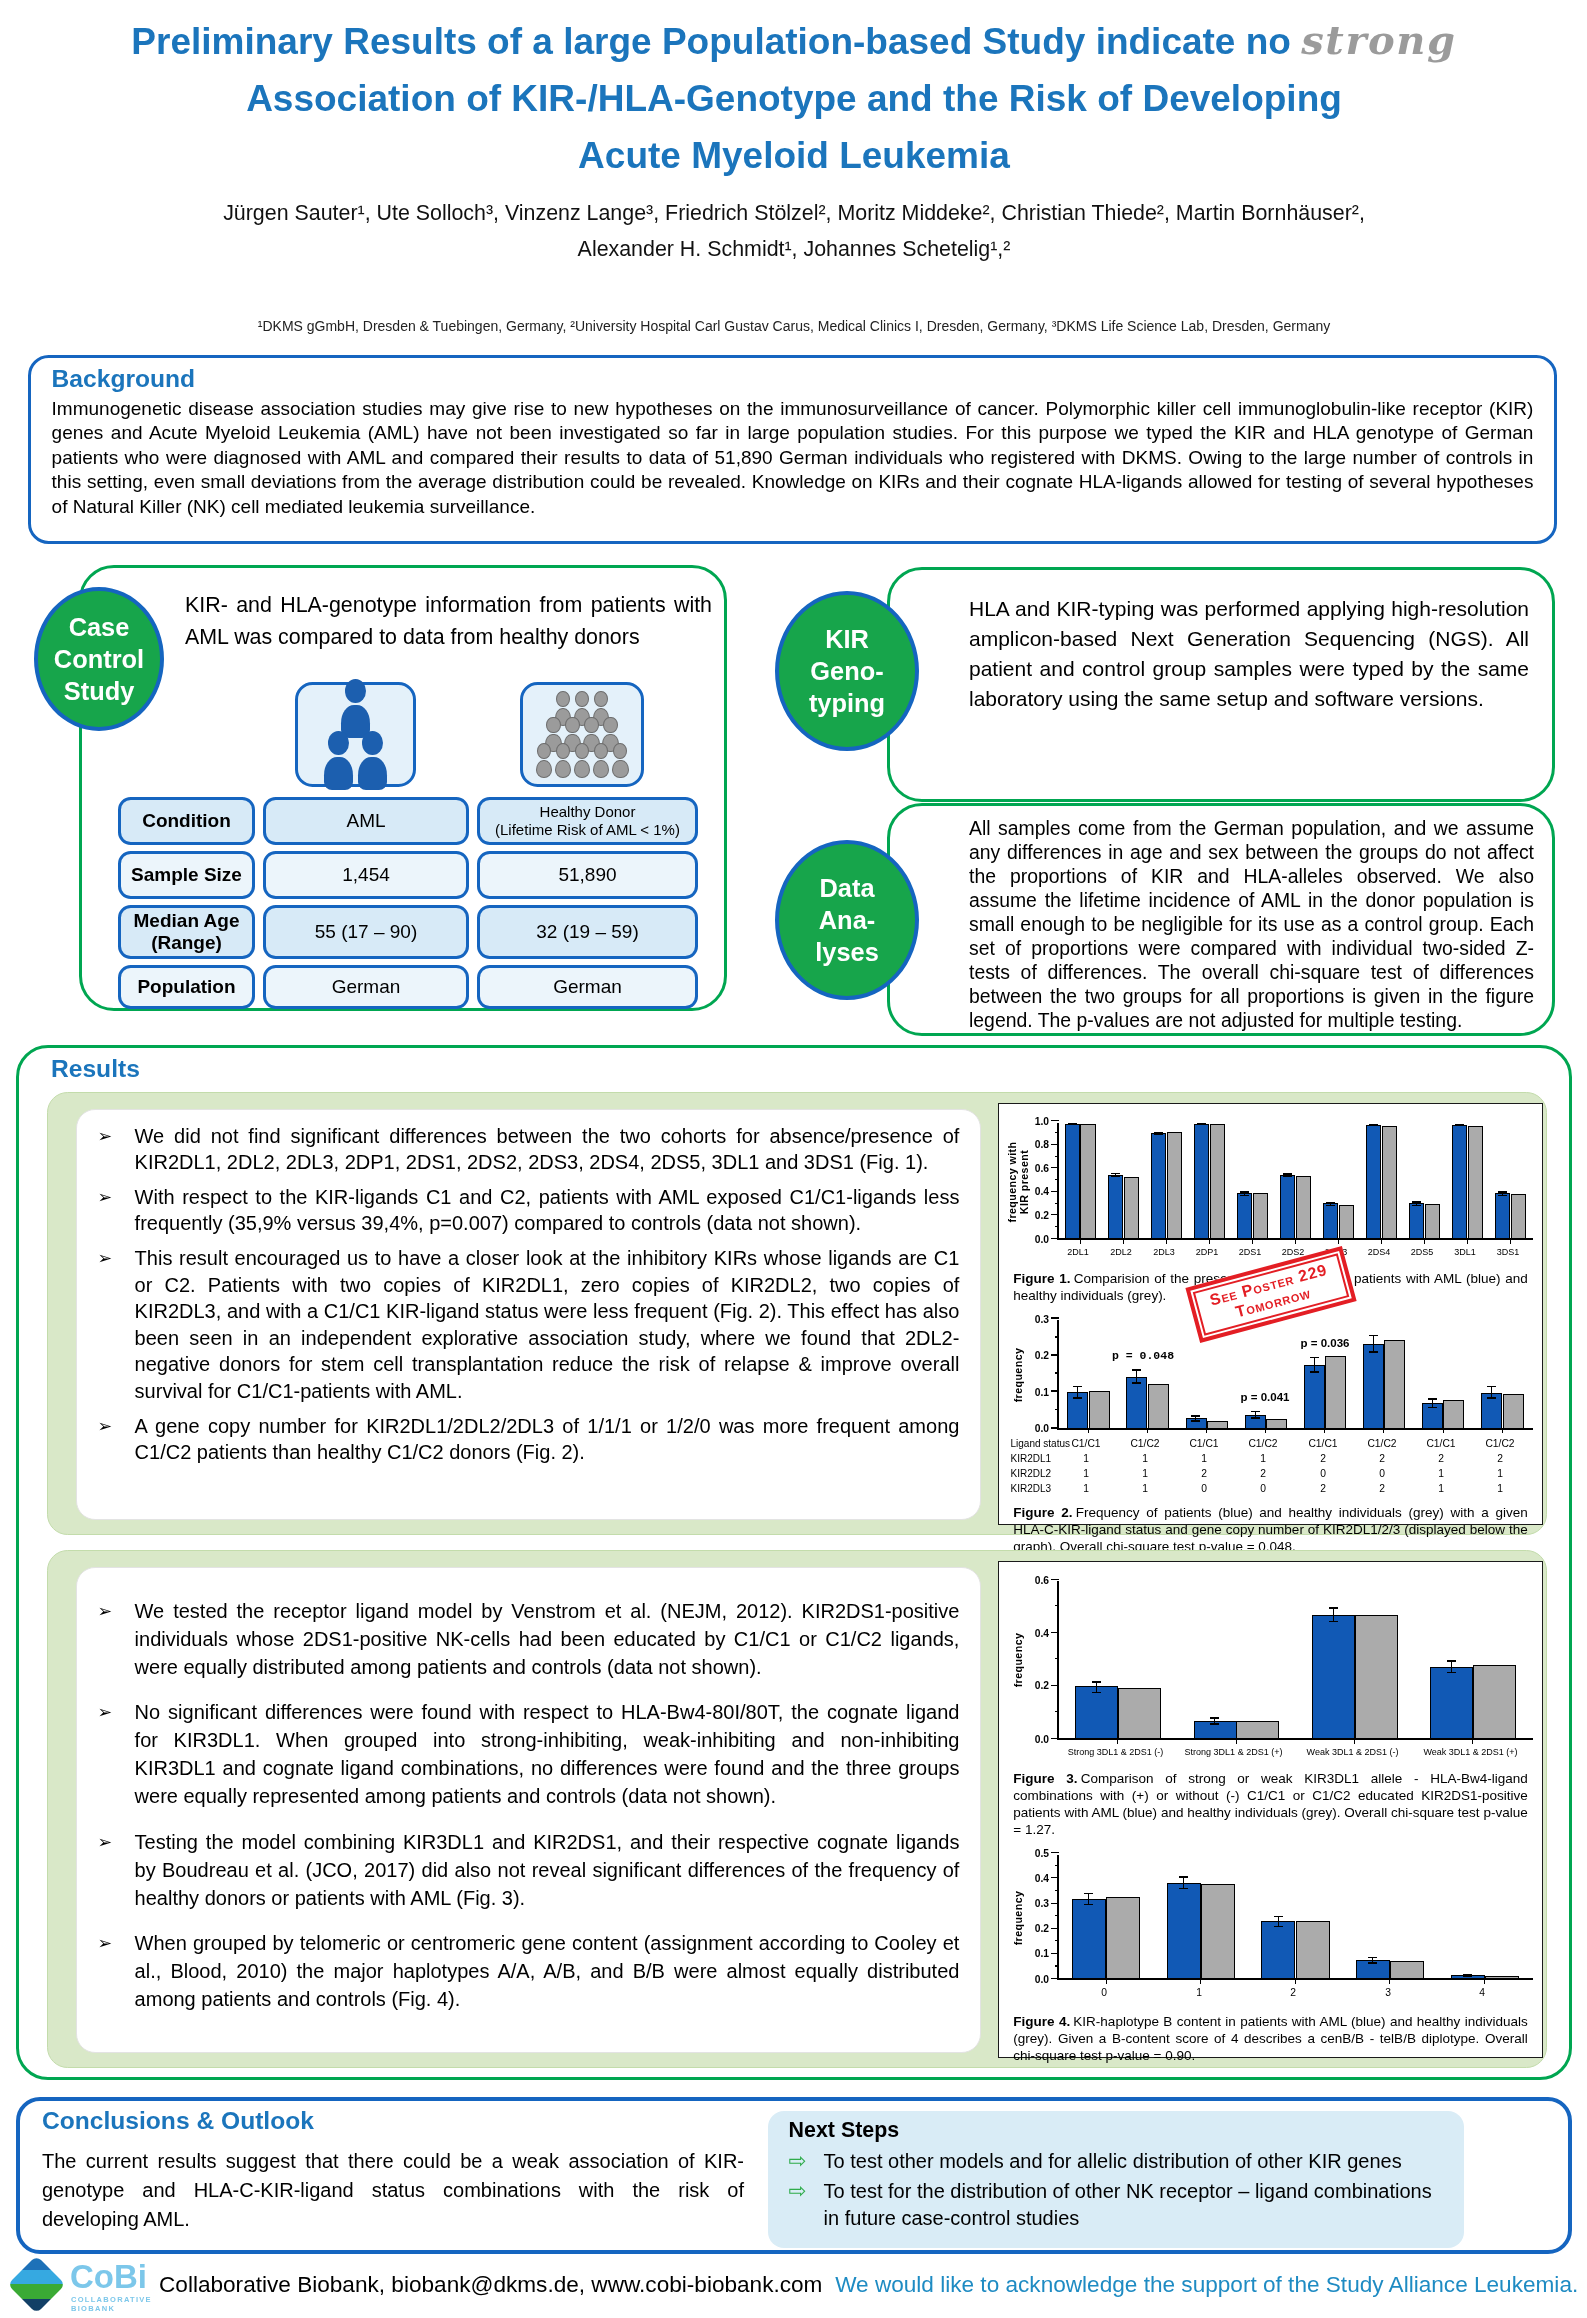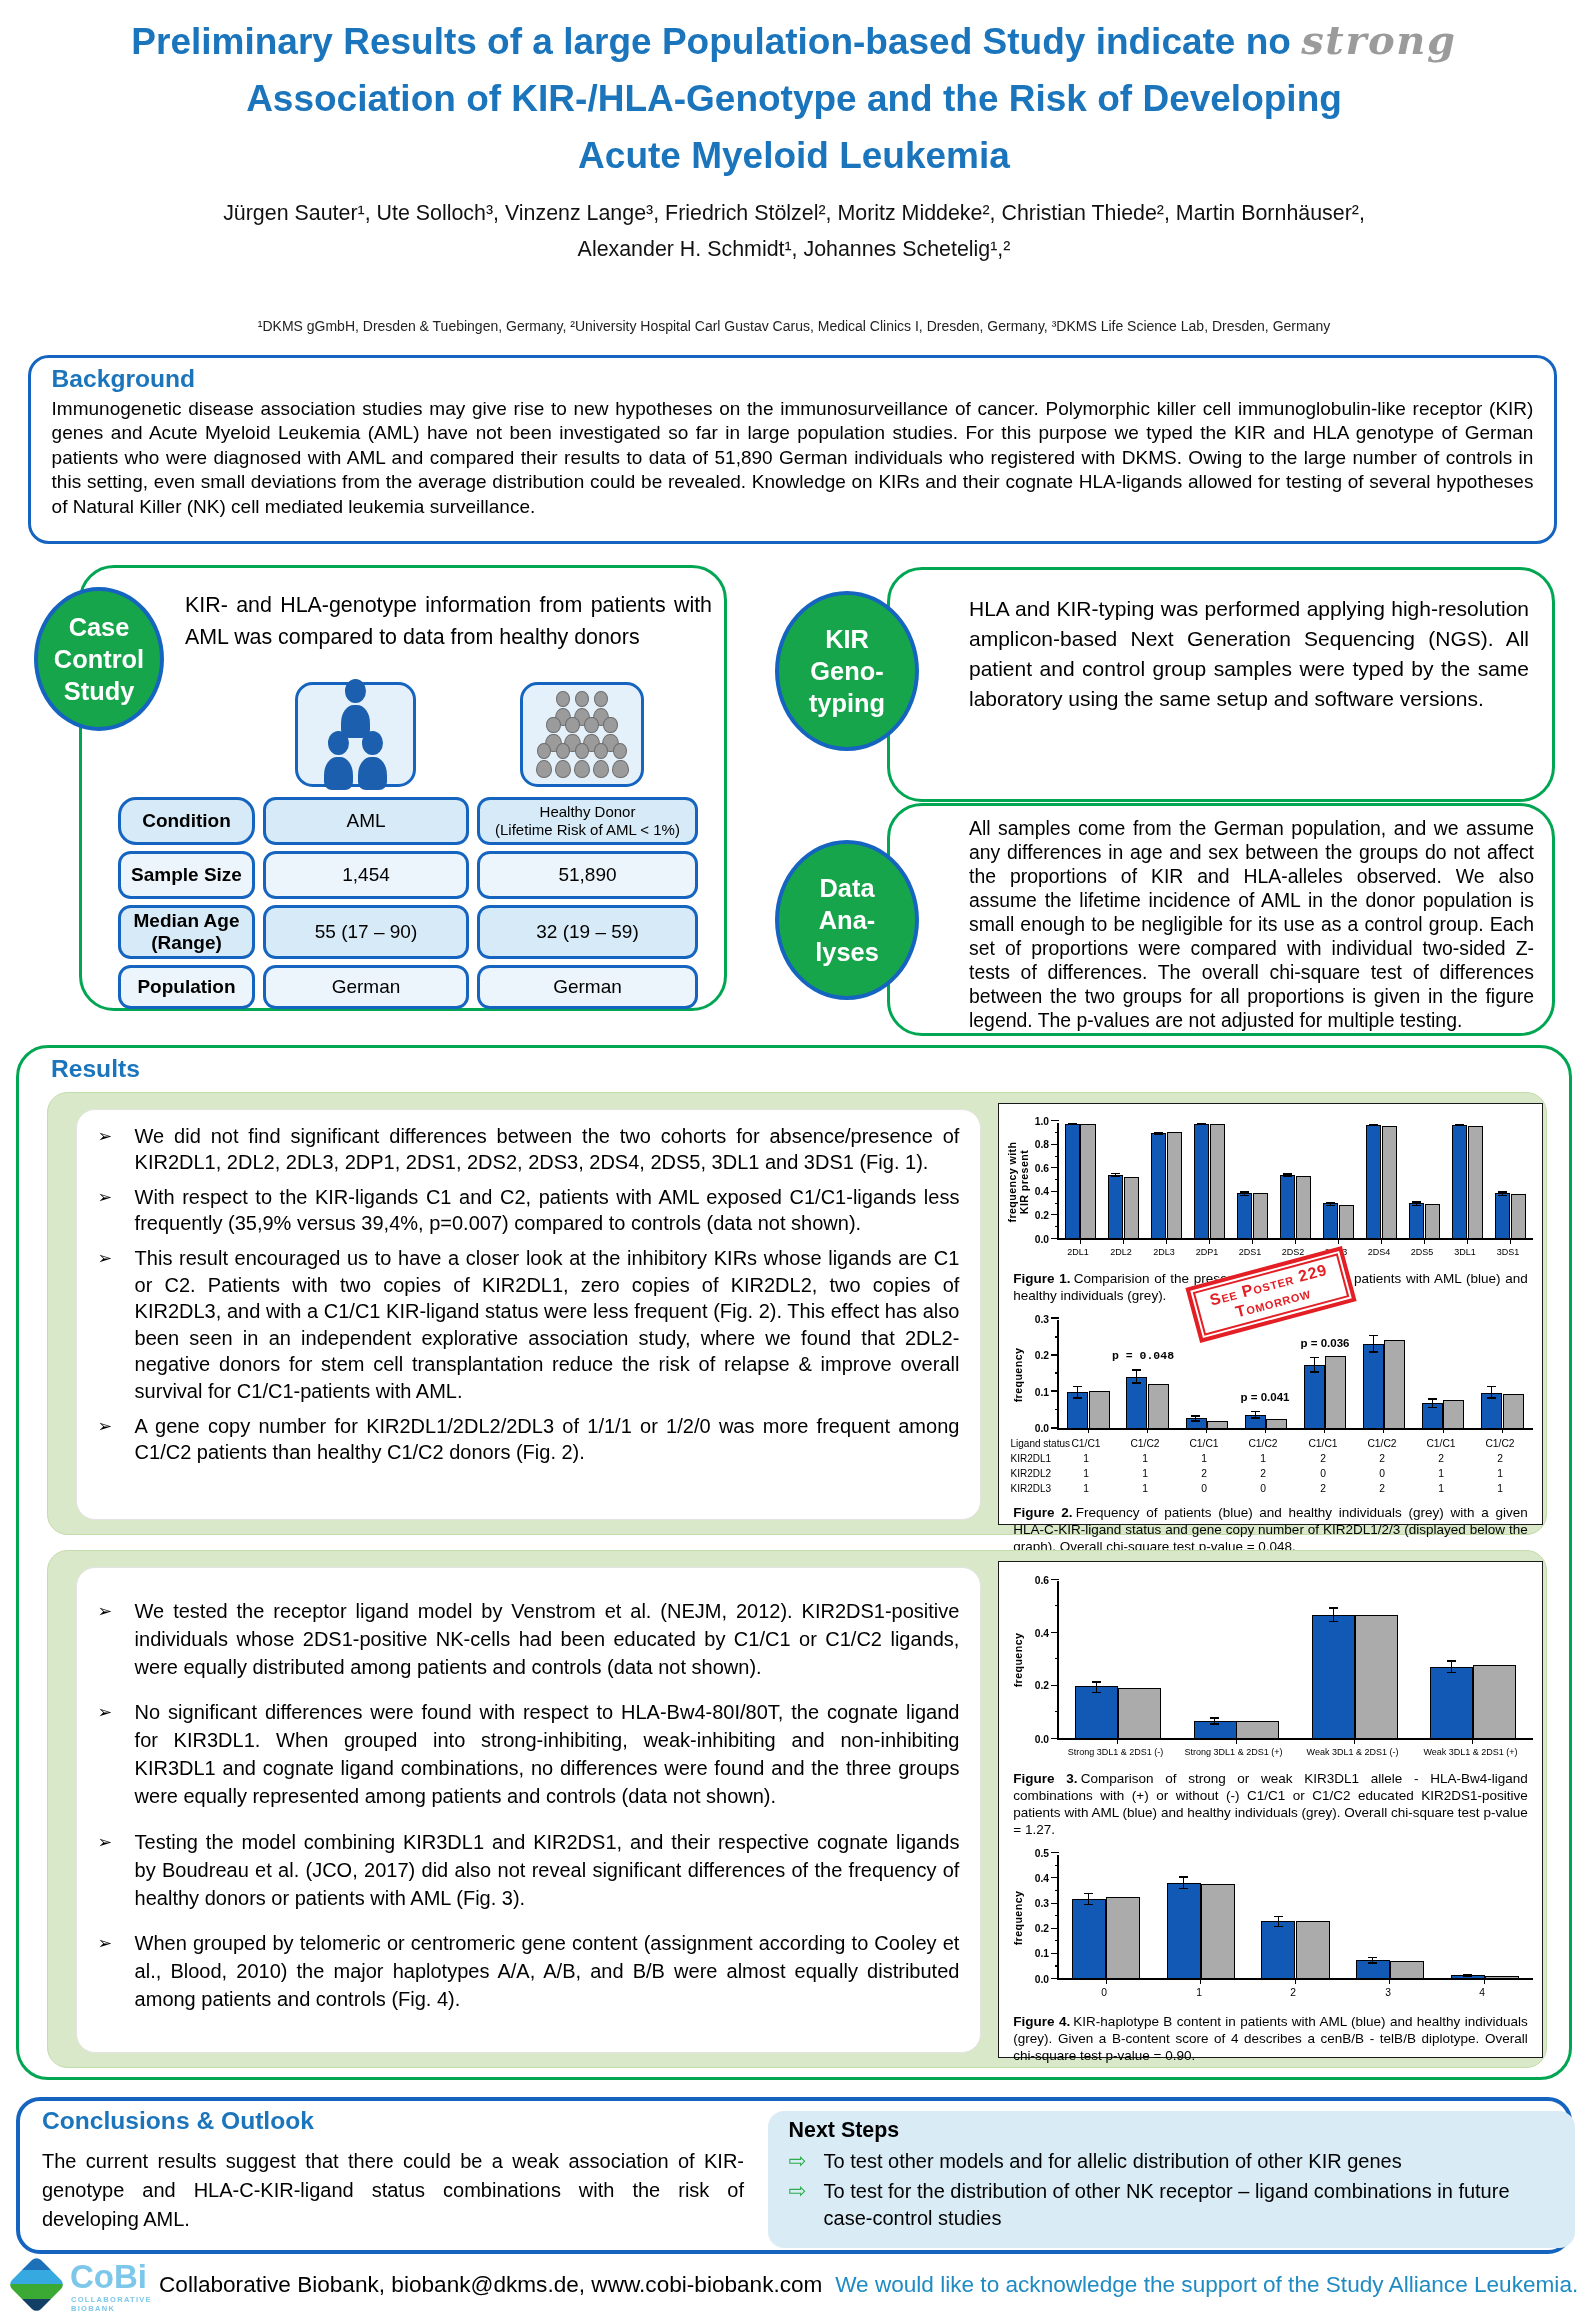--- a/index.html
+++ b/index.html
@@ -121,21 +121,21 @@
     background:#fff;border:4px solid #E31E24;padding:2px;z-index:9;}
   .stamp-in{border:2px solid #E31E24;padding:2.4px 12.7px;color:#E31E24;font-weight:bold;
     font-size:16px;line-height:18px;text-align:center;font-variant:small-caps;
     letter-spacing:0.8px;}
 
   
   #concl-box{left:16px;top:2097px;width:1556px;height:157px;border-width:4px;border-radius:24px;}
   #concl-heading{position:absolute;left:22px;top:4.8px;}
   #concl-text{position:absolute;left:22px;top:46px;width:702px;font-size:20px;
     line-height:29px;text-align:justify;}
-  #next-box{position:absolute;left:748px;top:9.5px;width:807px;height:137px;
+  #next-box{position:absolute;left:748px;top:9.5px;width:696px;height:137px;
     background:#D9ECF6;border-radius:16px;padding:6.4px 20.6px;}
   #next-box h4{margin:1.6px 0 4.8px;font-size:21.4px;}
   .next-item{display:flex;margin-top:3.2px;}
   .next-item .marker{flex:0 0 35px;color:#2FAC4B;font-size:21.4px;line-height:27px;}
   .next-item .btext{flex:1;font-size:20px;line-height:27px;}
 
   
   #logo{position:absolute;left:11px;top:2258px;width:143px;height:59px;}
   #logo .diamond{position:absolute;left:4.8px;top:6.4px;width:41px;height:41px;border-radius:6.4px;
     transform:rotate(45deg);
@@ -237,21 +237,21 @@
             <i class="hd"></i>
             <i class="bd"></i>
           </span>
           <span class="person">
             <i class="hd"></i>
             <i class="bd"></i>
           </span>
         </div>
       </div>
     <div id="study-table">
-        <div class="t-cell fill-a t-label" style="left: 36px; top: 229px; width: 137px; height: 48px; border-radius: 18px;">Condition</div>
+        <div class="t-cell fill-a t-label" style="left: 36px; top: 229px; width: 137px; height: 48px;">Condition</div>
         <div class="t-cell fill-a" style="left: 181px; top: 229px; width: 206px; height: 48px;">AML</div>
         <div class="t-cell fill-a small-cell" style="left: 395px; top: 229px; width: 221px; height: 48px;">Healthy Donor
 (Lifetime Risk of AML &lt; 1%)</div>
         <div class="t-cell fill-b t-label" style="left: 36px; top: 283px; width: 137px; height: 48px;">Sample Size</div>
         <div class="t-cell fill-b" style="left: 181px; top: 283px; width: 206px; height: 48px;">1,454</div>
         <div class="t-cell fill-b" style="left: 395px; top: 283px; width: 221px; height: 48px;">51,890</div>
         <div class="t-cell fill-a t-label" style="left: 36px; top: 337px; width: 137px; height: 54px;">Median Age
 (Range)</div>
         <div class="t-cell fill-a" style="left: 181px; top: 337px; width: 206px; height: 54px;">55 (17 – 90)</div>
         <div class="t-cell fill-a" style="left: 395px; top: 337px; width: 221px; height: 54px;">32 (19 – 59)</div>

